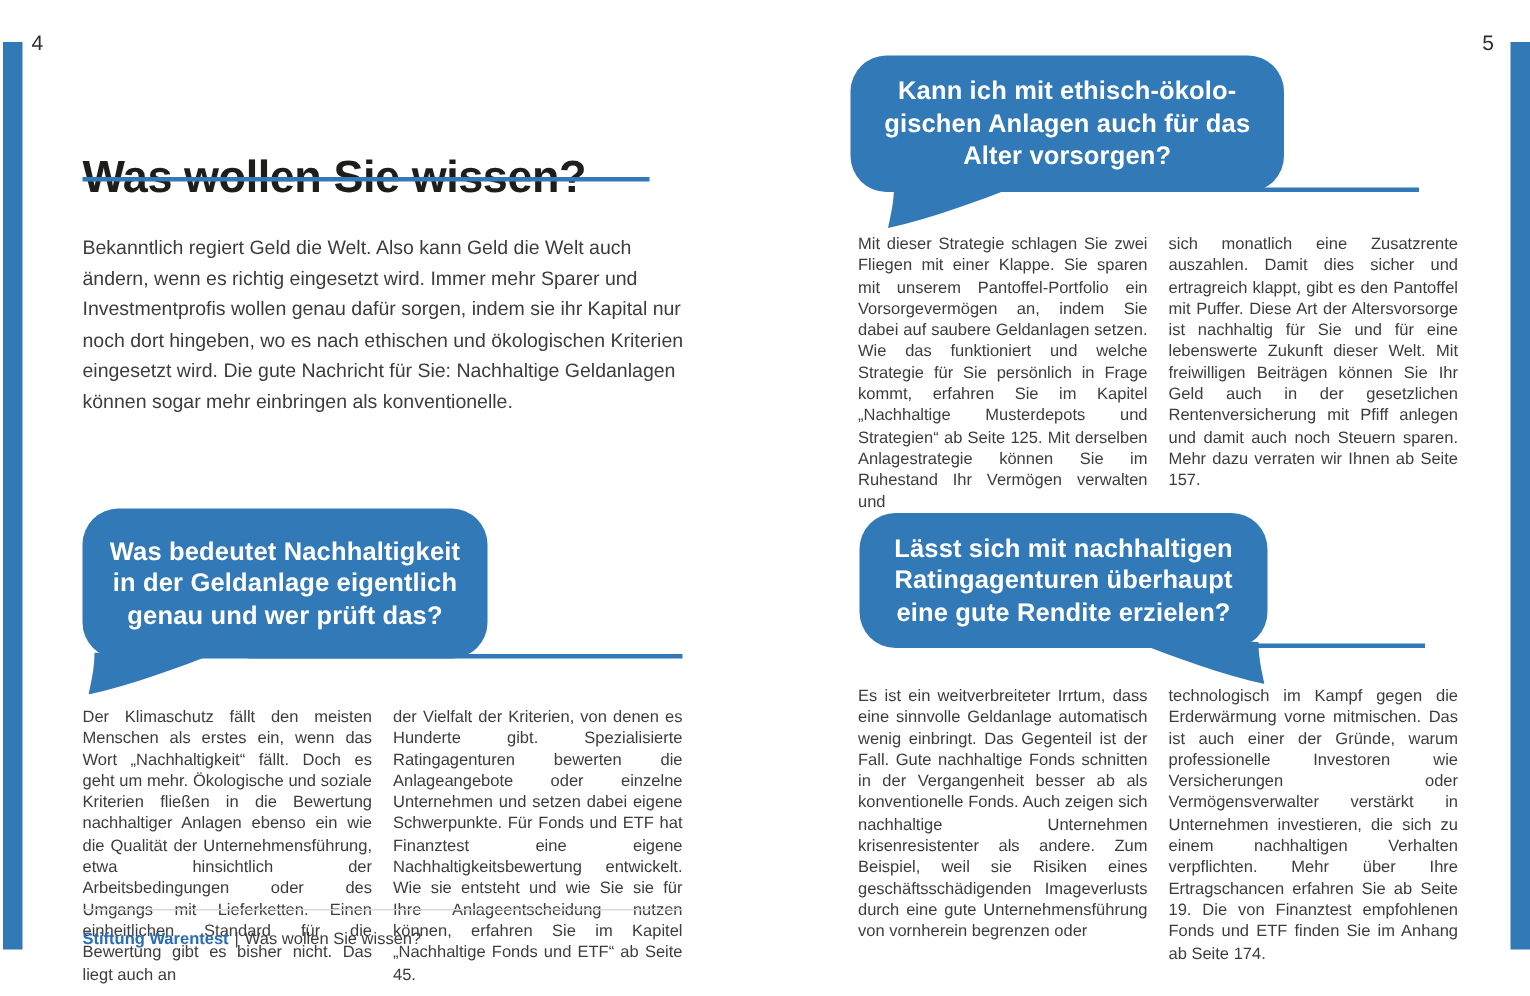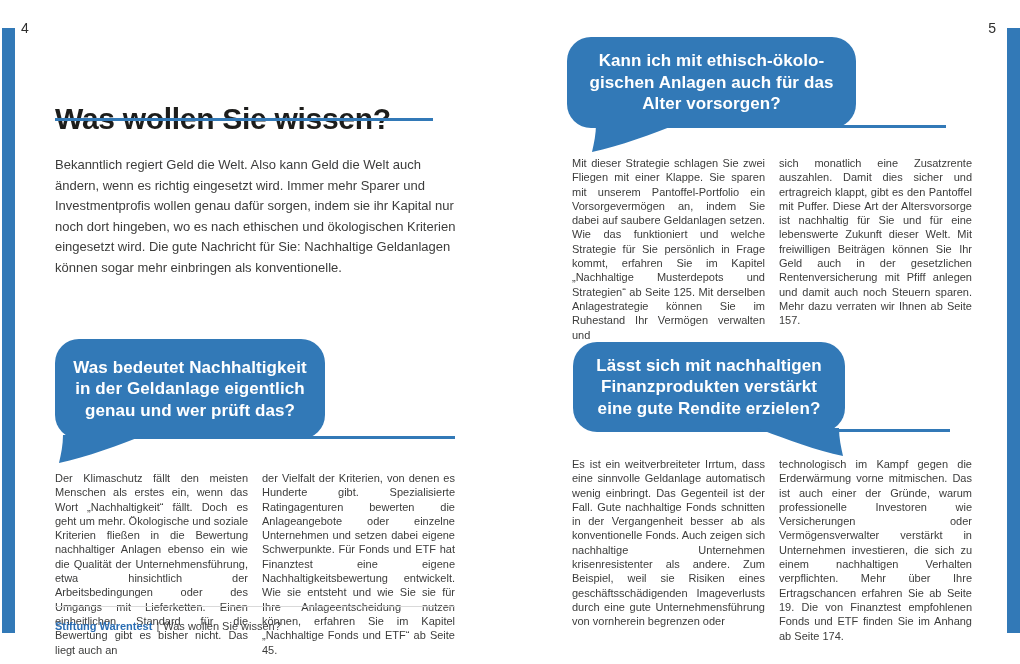--- a/index.html
+++ b/index.html
@@ -123,21 +123,21 @@
     </span>
   </div>
 
   <div class="cols cols-right-1">
     <div class="col">Mit dieser Strategie schlagen Sie zwei Fliegen mit einer Klappe. Sie sparen mit unserem Pantoffel-Portfolio ein Vorsorgevermögen an, indem Sie dabei auf saubere Geldanlagen setzen. Wie das funktioniert und welche Strategie für Sie persönlich in Frage kommt, erfahren Sie im Kapitel „Nachhaltige Musterdepots und Strategien“ ab Seite 125. Mit derselben Anlagestrategie können Sie im Ruhestand Ihr Vermögen verwalten und</div>
     <div class="col">sich monatlich eine Zusatzrente auszahlen. Damit dies sicher und ertragreich klappt, gibt es den Pantoffel mit Puffer. Diese Art der Altersvorsorge ist nachhaltig für Sie und für eine lebenswerte Zukunft dieser Welt. Mit freiwilligen Beiträgen können Sie Ihr Geld auch in der gesetzlichen Rentenversicherung mit Pfiff anlegen und damit auch noch Steuern sparen. Mehr dazu verraten wir Ihnen ab Seite 157.</div>
   </div>
 
   <div class="bubble bubble3">
     <span>Lässt sich mit nachhaltigen</span>
-    <span>Finanzprodukten verstärkt</span>
+    <span>Ratingagenturen überhaupt</span>
     <span>eine gute Rendite erzielen?</span>
     <span class="b-line"></span>
     <span class="tail flip">
       <svg viewBox="0 0 86 28" xmlns="http://www.w3.org/2000/svg">
           <path d="M4 0 C4 10 2 19 0 28 C28 22 60 10 86 0 L4 0 Z" fill="#3279b7"></path>
         </svg>
     </span>
   </div>
 
   <div class="cols cols-right-2">

